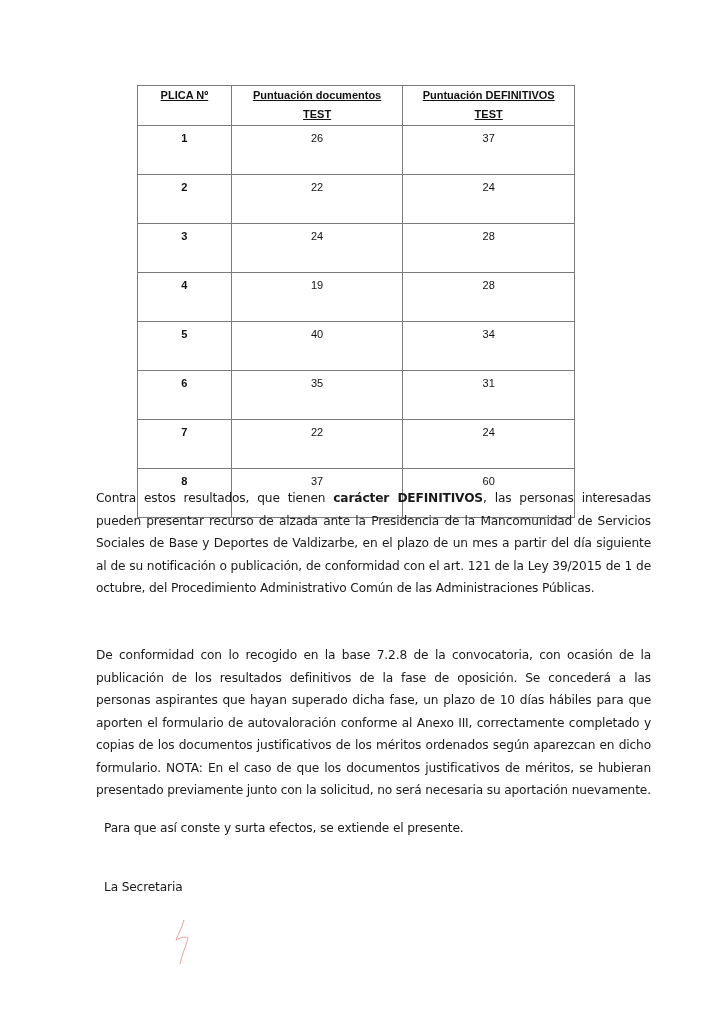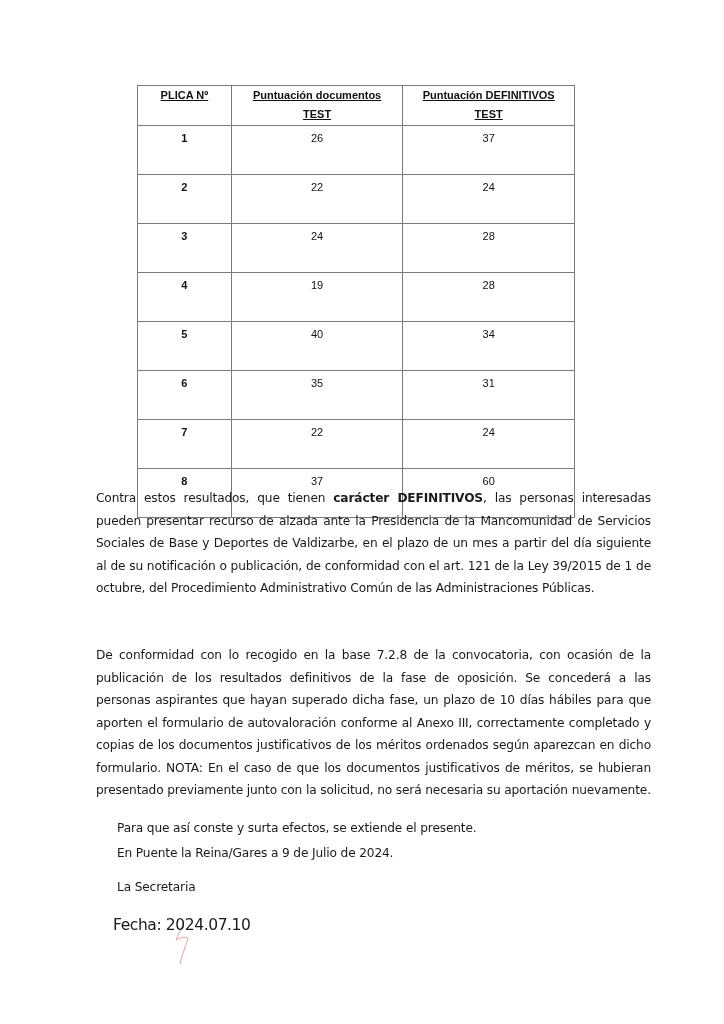--- a/index.html
+++ b/index.html
@@ -22,21 +22,21 @@
   col.c1 { width: 94px; } col.c2 { width: 172px; } col.c3 { width: 172px; }
 
   .body-text {
     position: absolute; left: 96px; width: 555px;
     font-family: "DejaVu Sans", sans-serif; font-size: 12.2px; line-height: 22.5px;
     text-align: justify; color: #1a1a1a; letter-spacing: -0.15px;
   }
   .body-text p { margin: 0; }
   .p1 { top: 487px; }
   .p2 { top: 644px; }
-  .plain { position: absolute; left: 104px; font-family: "DejaVu Sans", sans-serif; font-size: 12.2px; color: #1a1a1a; letter-spacing: -0.15px; margin-left: 13px; }
+  .plain { position: absolute; left: 104px; font-family: "DejaVu Sans", sans-serif; font-size: 12.2px; color: #1a1a1a; letter-spacing: -0.15px; }
   .l1 { top: 821px; }
   .l2 { top: 846px; }
   .sec { top: 880px; }
 
   .sig {
     position: absolute; left: 113px; top: 914px;
     font-family: "DejaVu Sans", sans-serif; font-size: 15.5px; line-height: 22px; color: #1a1a1a; letter-spacing: -0.4px;
   }
   .sig-mark { position: absolute; left: 170px; top: 918px; width: 30px; height: 50px; }
 </style>
@@ -112,24 +112,22 @@
 
   <div class="body-text p1">
     <p><span>Contra estos resultados, que tienen </span><b>carácter DEFINITIVOS</b><span>, las personas interesadas pueden presentar recurso de alzada ante la Presidencia de la Mancomunidad de Servicios Sociales de Base y Deportes de Valdizarbe, en el plazo de un mes a partir del día siguiente al de su notificación  o publicación, de conformidad con el art. 121 de la Ley 39/2015 de 1 de octubre, del Procedimiento Administrativo Común de las Administraciones Públicas.</span></p>
   </div>
 
   <div class="body-text p2">
     <p>De conformidad con lo recogido en la base 7.2.8 de la convocatoria, con ocasión de la publicación de los resultados definitivos de la fase de oposición. Se concederá a las personas aspirantes que hayan superado dicha fase, un plazo de 10 días hábiles para que aporten el formulario de autovaloración conforme al Anexo III, correctamente completado y copias de los documentos justificativos de los méritos ordenados según aparezcan en dicho formulario. NOTA: En el caso de que los documentos justificativos de méritos, se hubieran presentado previamente junto con la solicitud, no será necesaria su aportación nuevamente.</p>
   </div>
 
   <div class="plain l1">Para que así conste y surta efectos, se extiende el presente.</div>
-  <div class="plain l2">En Puente la Reina/Gares a 9 de Julio de 2024.</div>
   <div class="plain sec">La Secretaria</div>
 
   <svg class="sig-mark" viewBox="0 0 30 50">
     <path d="M14 2 C 12 10, 8 16, 6 22 C 10 20, 14 18, 18 20 C 16 28, 12 36, 10 46" fill="none" stroke="#e8a0a0" stroke-width="1"></path>
   </svg>
 
   <div class="sig">
-    <div>Fecha: 2024.07.10</div>
   </div>
 
 </div>
 
 </body></html>

